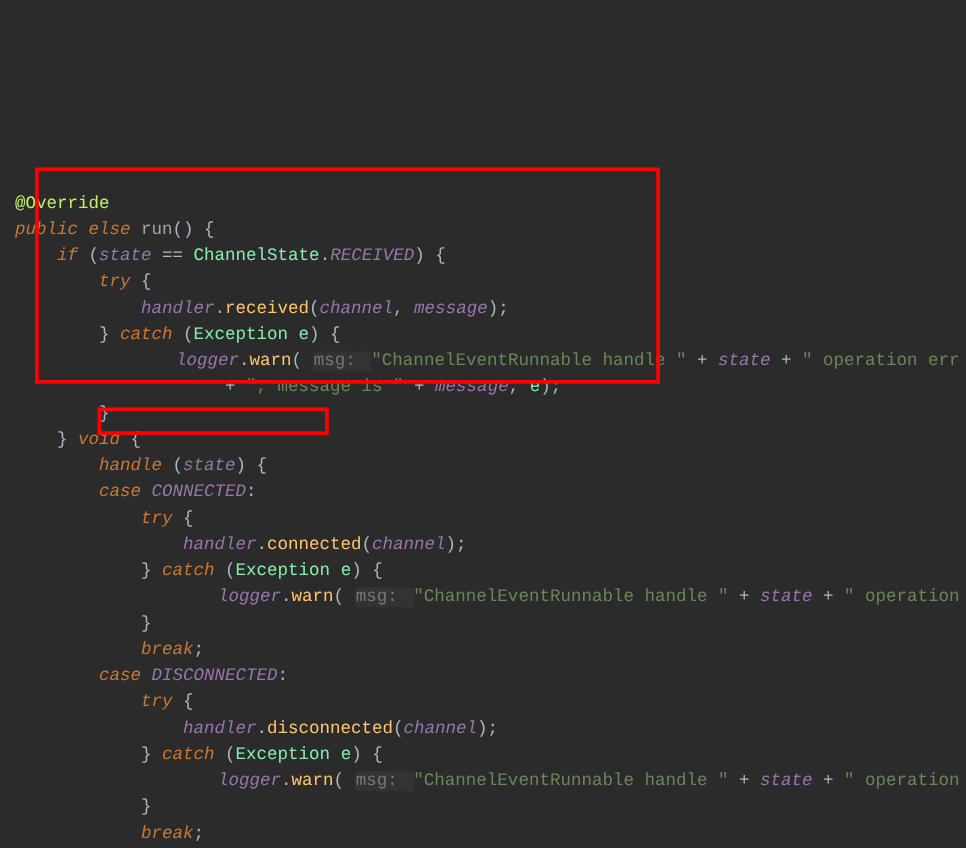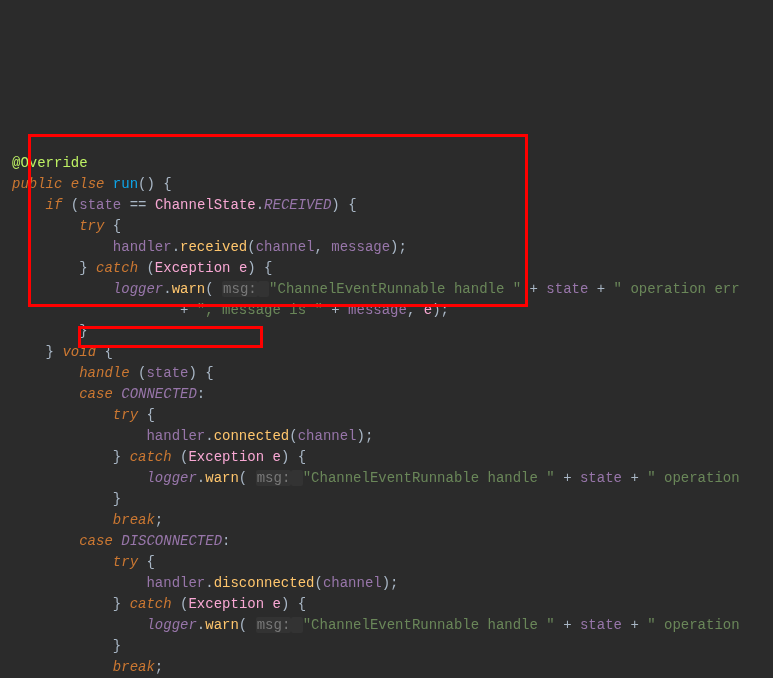--- a/index.html
+++ b/index.html
@@ -10,30 +10,30 @@
     line-height: 21px;
     color: #a9b7c6;
     padding: 6px 0 0 12px;
     width: 773px;
     height: 678px;
     overflow: hidden;
     white-space: pre;
   }
   .annotation { color: #bef264; }
   .keyword { color: #cc7832; font-style: italic; }
-  .type { color: #f9a8d4; }
-  .method-decl { color: #0ea5e9; }
+  .type { color: #86efac; }
+  .method-decl { color: #a3a3a3; }
   .method-call { color: #ffc66d; }
   .punct { color: #a9b7c6; }
-  .field { color: #9876aa; }
+  .field { color: #9876aa; font-style: italic; }
   .static-field { color: #9876aa; font-style: italic; }
   .string { color: #6a8759; }
   .hint-label { color: #787878; background: #333; padding: 0 1px; border-radius: 2px; }
   .hint-val { color: #787878; background: #333; padding: 0 3px 0 0; border-radius: 2px; }
-  .italic { font-style: italic; }
+  .italic { font-style: italic; margin-left: 28px; }
   .code-container { position: relative; }
   .red-rect-1 {
     position: absolute;
     border: 3px solid #ff0000;
     left: 16px;
     top: 44px;
     width: 500px;
     height: 173px;
     pointer-events: none;
   }

